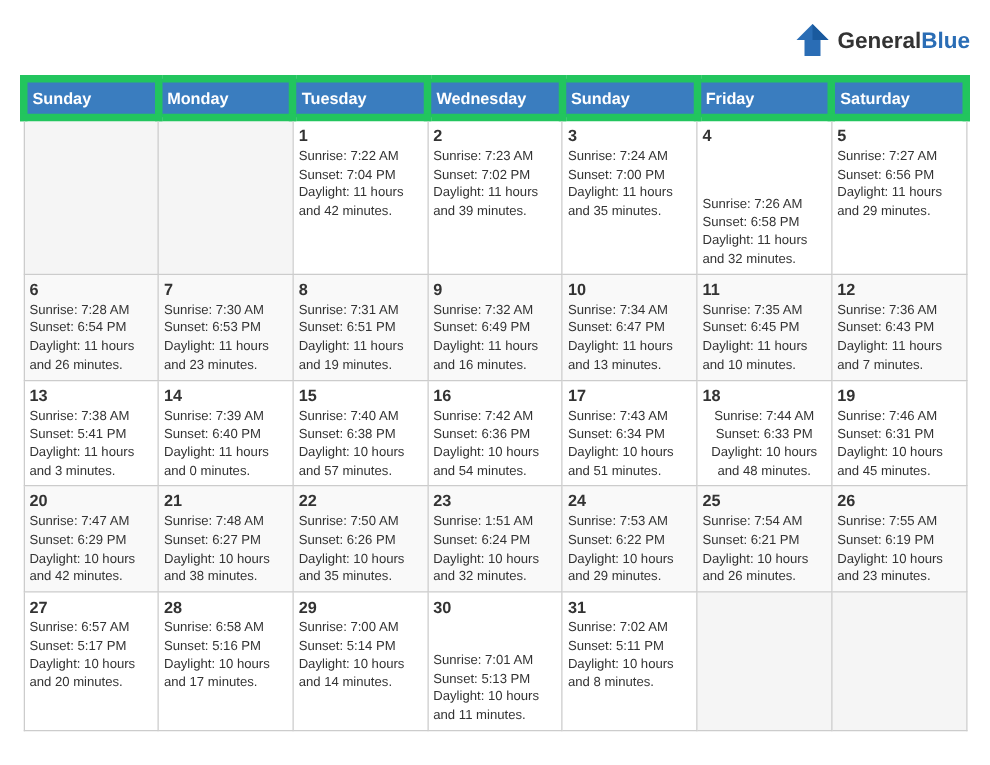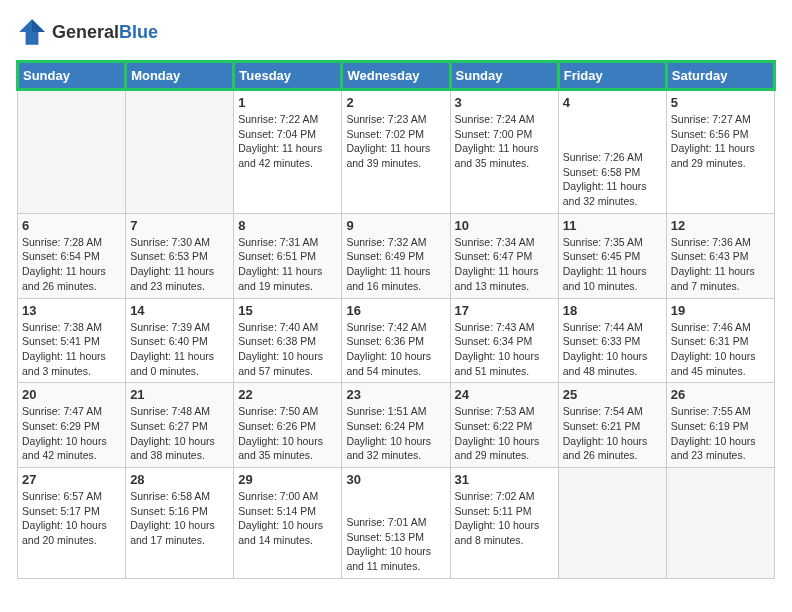--- a/index.html
+++ b/index.html
@@ -5,21 +5,21 @@
     * { box-sizing: border-box; margin: 0; padding: 0; }
     body {
       font-family: Arial, sans-serif;
       background: #fff;
       width: 792px;
       min-height: 612px;
       padding: 16px;
     }
     .header {
       display: flex;
-      justify-content: flex-start;
+      justify-content: flex-end;
       align-items: flex-start;
       margin-bottom: 12px;
     }
     .logo {
       display: flex;
       align-items: center;
       gap: 4px;
     }
     .logo-text-general {
       font-size: 18px;
@@ -51,21 +51,21 @@
       width: 100%;
       border-collapse: collapse;
       table-layout: fixed;
     }
     th {
       background-color: #3a7dbf;
       color: #fff;
       font-size: 13px;
       padding: 5px 4px;
       text-align: left;
-      border: 3px solid #22c55e;
+      border: 6px solid #22c55e;
     }
     td {
       border: 1px solid #ccc;
       vertical-align: top;
       padding: 4px 4px;
       font-size: 11px;
       color: #333;
       height: 80px;
       background: #fff;
     }
@@ -219,21 +219,21 @@
 Daylight: 10 hours and 54 minutes.</div>
         </td>
         <td>
           <span class="day-number">17</span>
           <div class="day-info" style="white-space: pre-line;">Sunrise: 7:43 AM
 Sunset: 6:34 PM
 Daylight: 10 hours and 51 minutes.</div>
         </td>
         <td>
           <span class="day-number">18</span>
-          <div class="day-info" style="white-space: pre-line;">Sunrise: 7:44 AM
+          <div class="day-info" style="white-space: pre-line; text-align: center;">Sunrise: 7:44 AM
 Sunset: 6:33 PM
 Daylight: 10 hours and 48 minutes.</div>
         </td>
         <td>
           <span class="day-number">19</span>
           <div class="day-info" style="white-space: pre-line;">Sunrise: 7:46 AM
 Sunset: 6:31 PM
 Daylight: 10 hours and 45 minutes.</div>
         </td>
       </tr>

